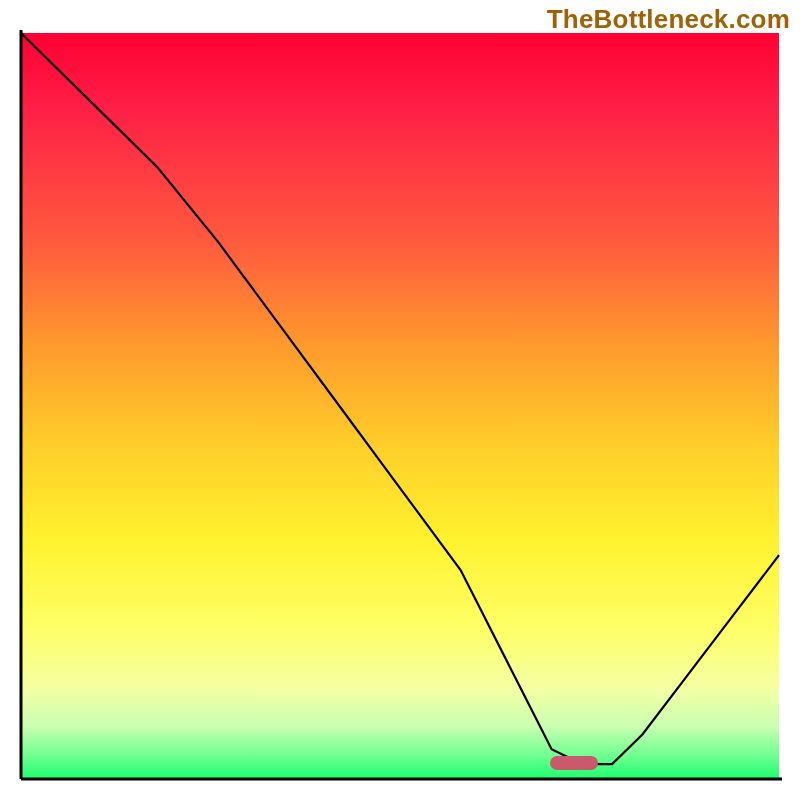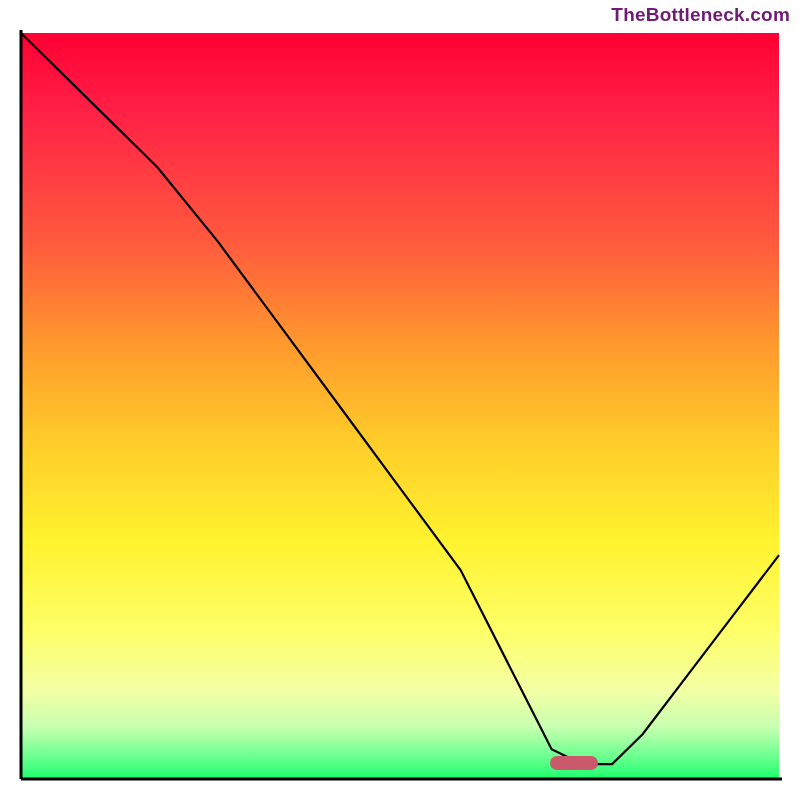--- a/index.html
+++ b/index.html
@@ -13,23 +13,23 @@
   }
   .wrap {
     position: relative;
     width: 800px;
     height: 800px;
   }
   .watermark {
     position: absolute;
     top: 4px;
     right: 10px;
-    font-size: 19px;
+    font-size: 26px;
     font-weight: 600;
-    color: #701a75;
+    color: #a16207;
     letter-spacing: 0.2px;
     z-index: 50;
   }
   .plot-outer {
     position: absolute;
     left: 18px;
     top: 30px;
     width: 764px;
     height: 752px;
     background: #ffffff;

